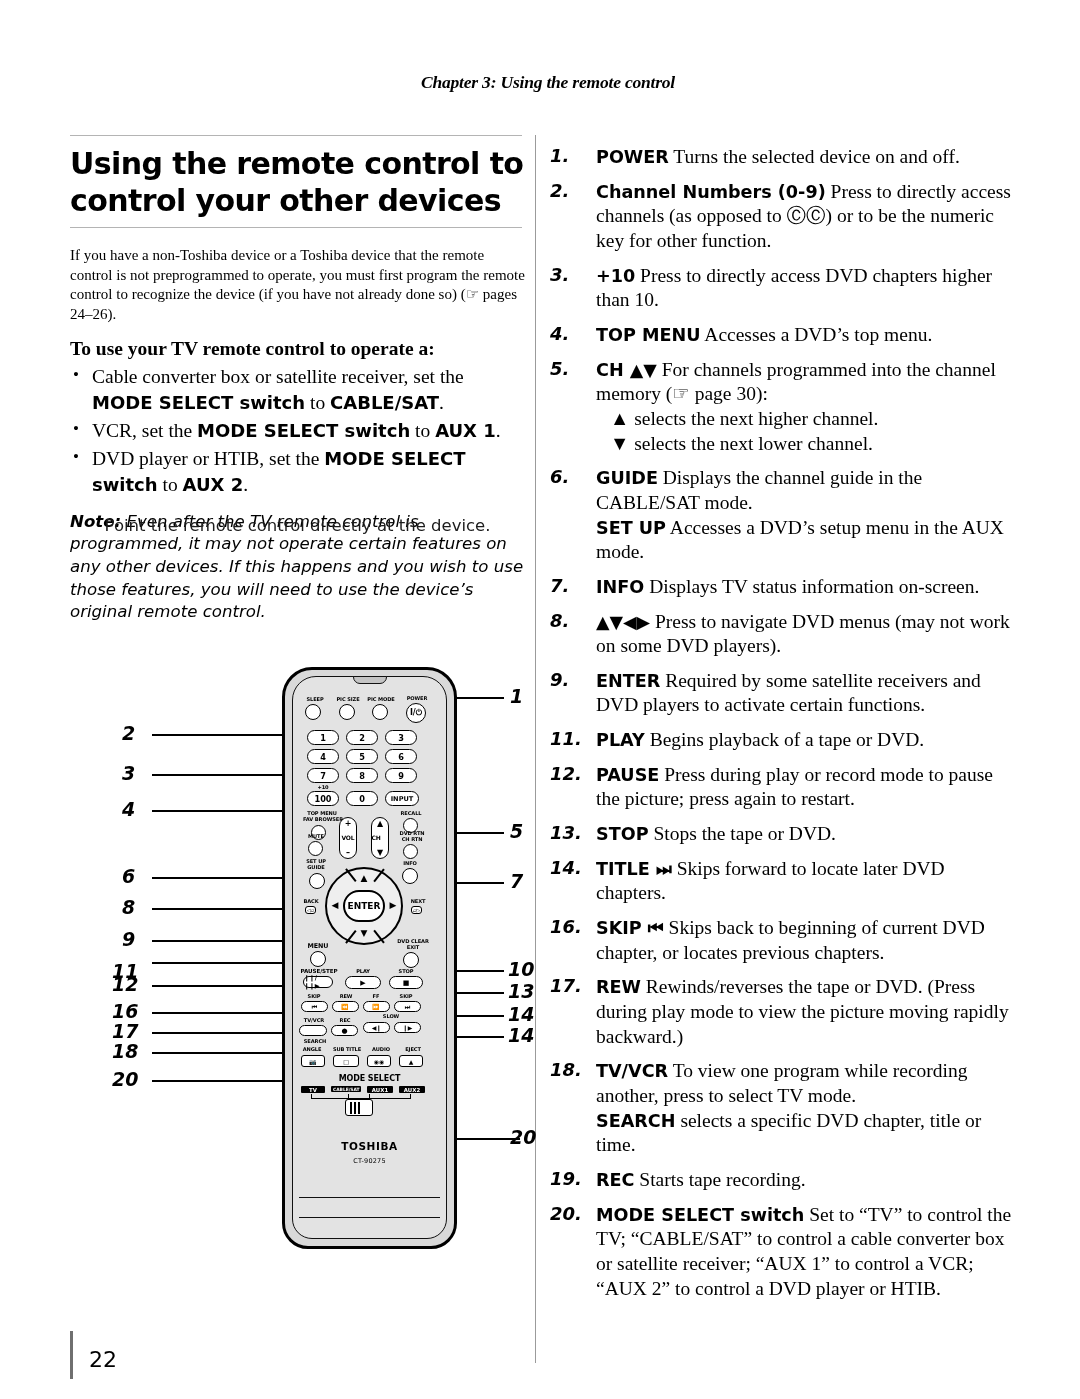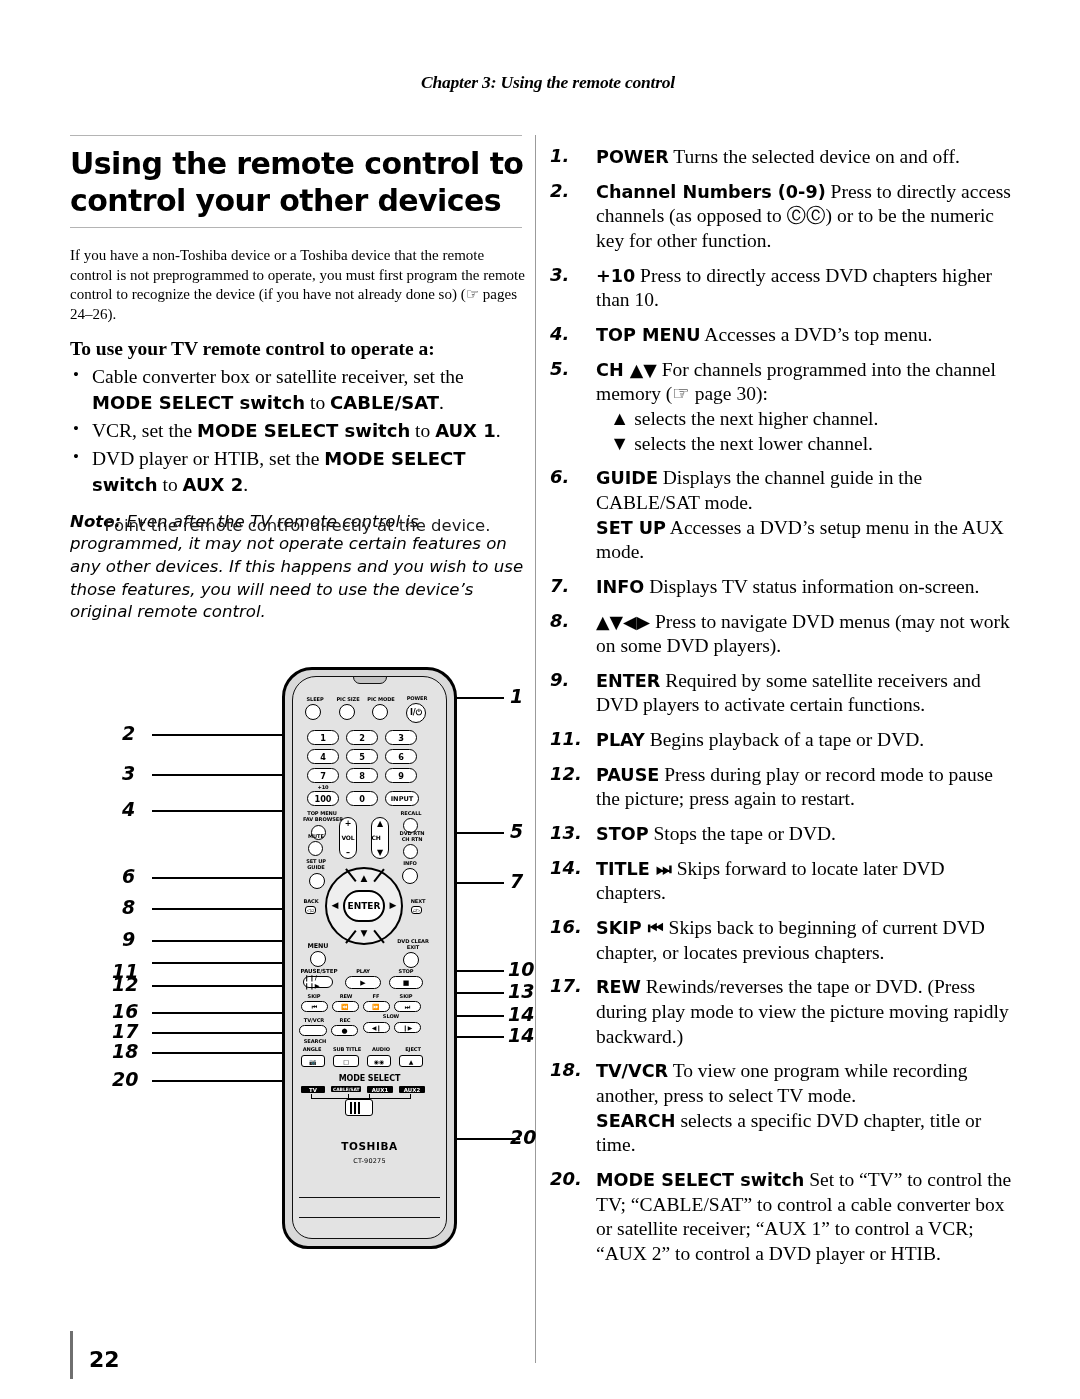--- a/index.html
+++ b/index.html
@@ -129,21 +129,21 @@
 
   
   .footer {
     position: absolute;
     left: 70px; bottom: 20px;
     display: flex; align-items: stretch;
   }
   .footer .bar { width: 3px; background: #6f6f6f; height: 48px; }
   .footer .pno {
     font-family: "DejaVu Sans", sans-serif;
-    font-weight: bold; font-size: 22px;
+    font-weight: normal; font-size: 22px;
     margin-left: 16px; margin-top: 16px;
   }
 
   
   .remote-wrap {
     position: absolute;
     left: 40px; top: 505px;
     width: 430px; height: 620px;
   }
   .remote-body {
@@ -508,20 +508,21 @@
       <li><span class="num">7.</span><span class="lead">INFO</span><span> Displays TV status information on-screen.</span></li>
       <li><span class="num">8.</span><span class="lead arrow">▲▼◀▶</span><span> Press to navigate DVD menus (may not work on some DVD players).</span></li>
       <li><span class="num">9.</span><span class="lead">ENTER</span><span> Required by some satellite receivers and DVD players to activate certain functions.</span></li>
       <li><span class="num">11.</span><span class="lead">PLAY</span><span> Begins playback of a tape or DVD.</span></li>
       <li><span class="num">12.</span><span class="lead">PAUSE</span><span> Press during play or record mode to pause the picture; press again to restart.</span></li>
       <li><span class="num">13.</span><span class="lead">STOP</span><span> Stops the tape or DVD.</span></li>
       <li><span class="num">14.</span><span class="lead">TITLE ⏭</span><span> Skips forward to locate later DVD chapters.</span></li>
       <li><span class="num">16.</span><span class="lead">SKIP ⏮</span><span> Skips back to beginning of current DVD chapter, or locates previous chapters.</span></li>
       <li><span class="num">17.</span><span class="lead">REW</span><span> Rewinds/reverses the tape or DVD. (Press during play mode to view the picture moving rapidly backward.)</span></li>
       <li><span class="num">18.</span><span class="lead">TV/VCR</span><span> To view one program while recording another, press to select TV mode.</span><span class="indent-sub"><span class="lead">SEARCH</span><span> selects a specific DVD chapter, title or time.</span></span></li>
+      <li><span class="num">19.</span><span class="lead">REC</span><span> Starts tape recording.</span></li>
       <li><span class="num">20.</span><span class="lead">MODE SELECT switch</span><span> Set to “TV” to control the TV; “CABLE/SAT” to control a cable converter box or satellite receiver; “AUX 1” to control a VCR; “AUX 2” to control a DVD player or HTIB.</span></li>
     </ol>
   </div>
 </div>
 
 <div class="footer">
   <div class="bar"></div>
   <div class="pno">22</div>
 </div>
 

